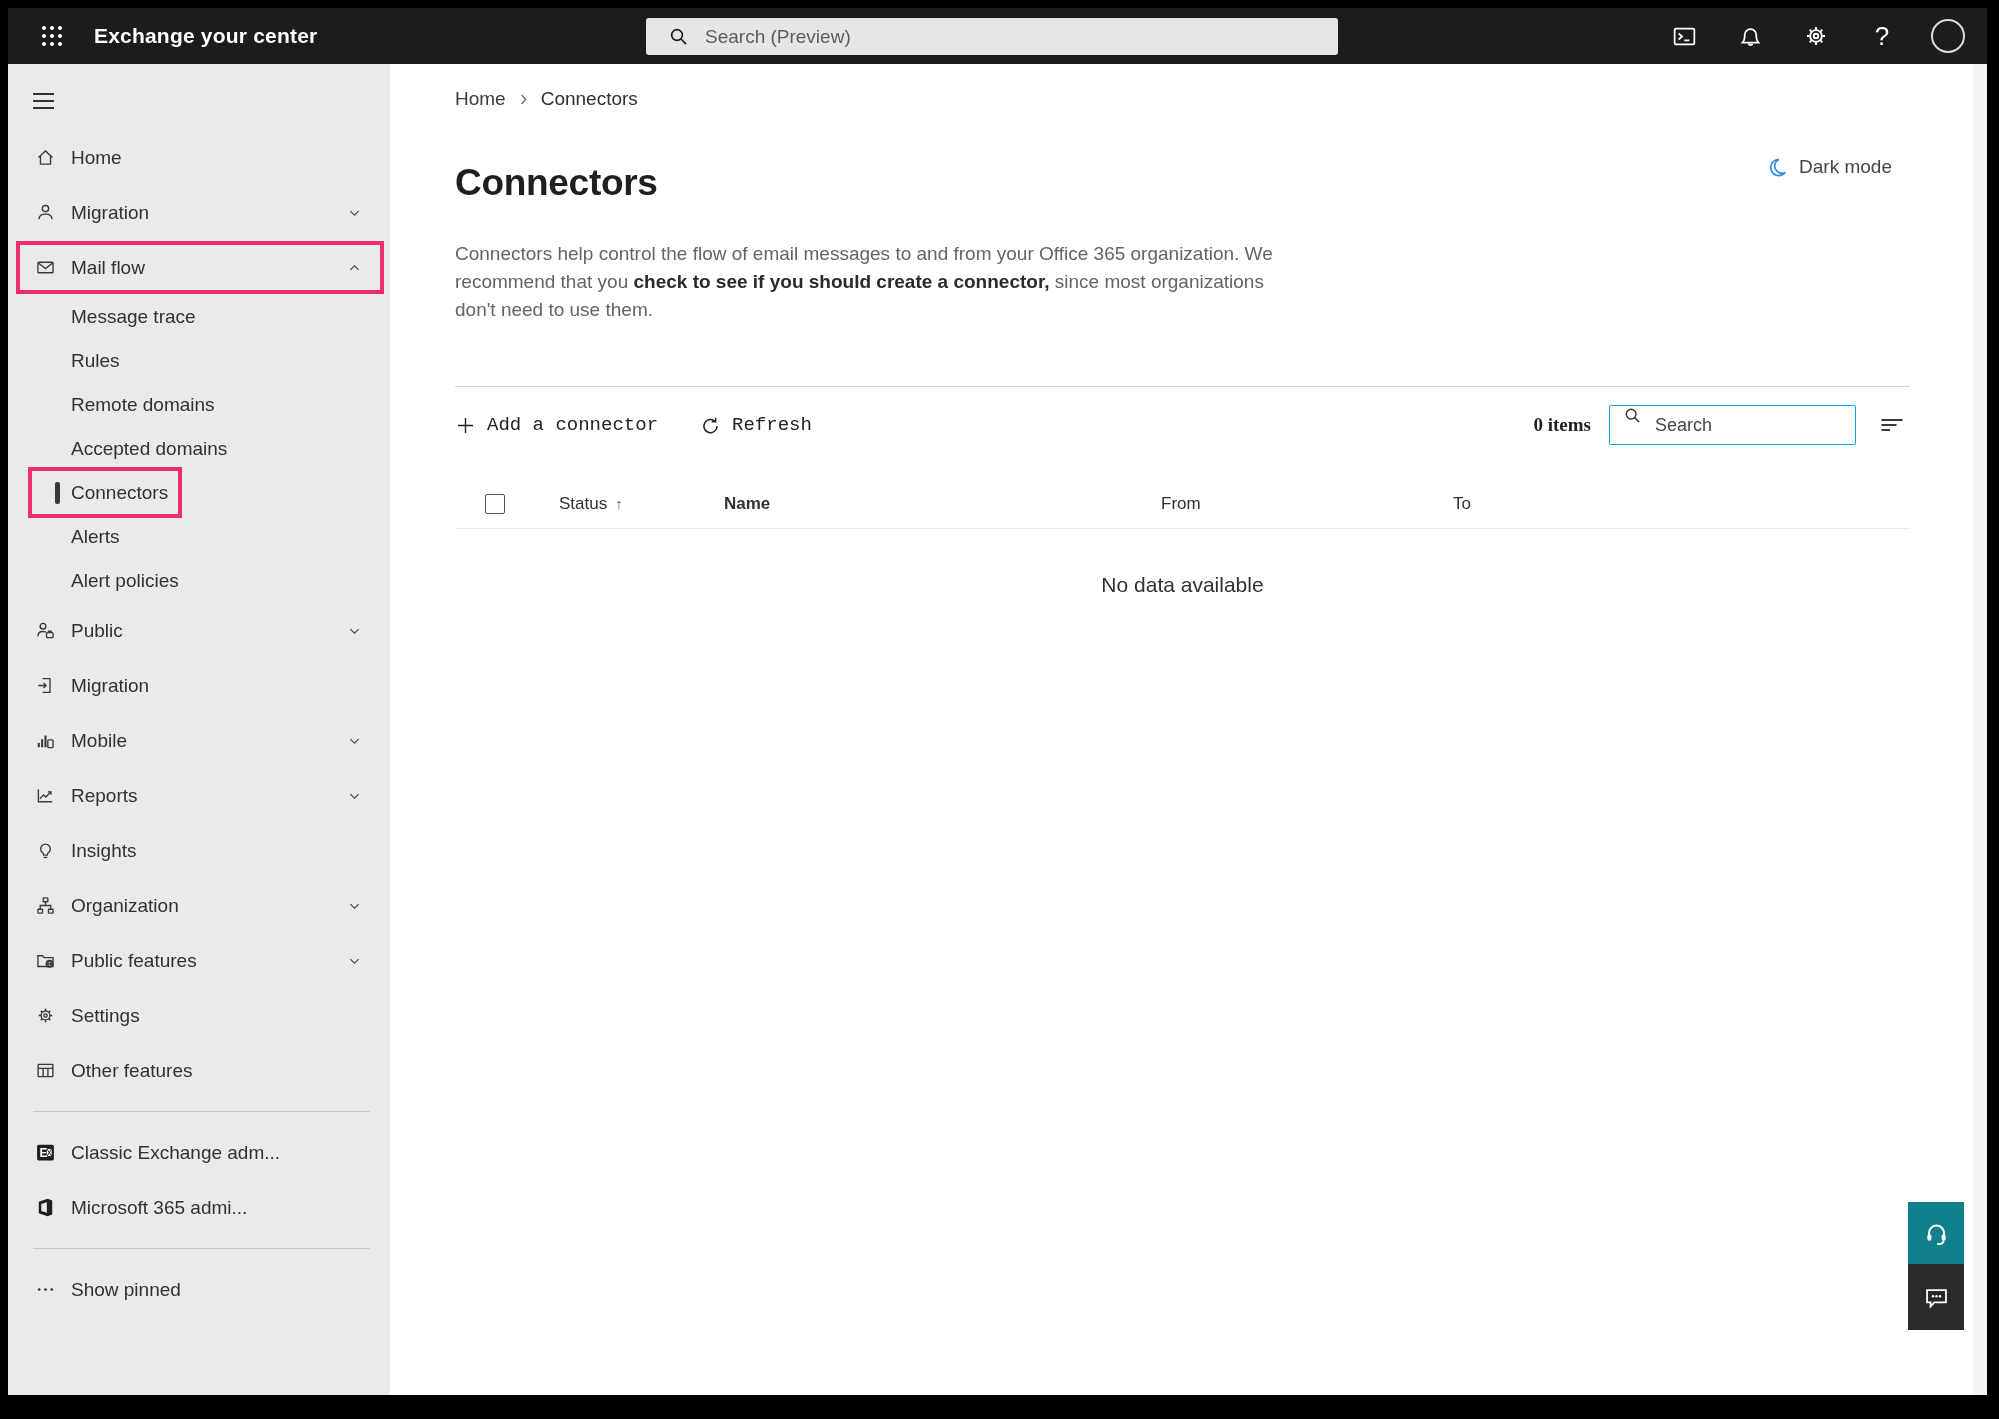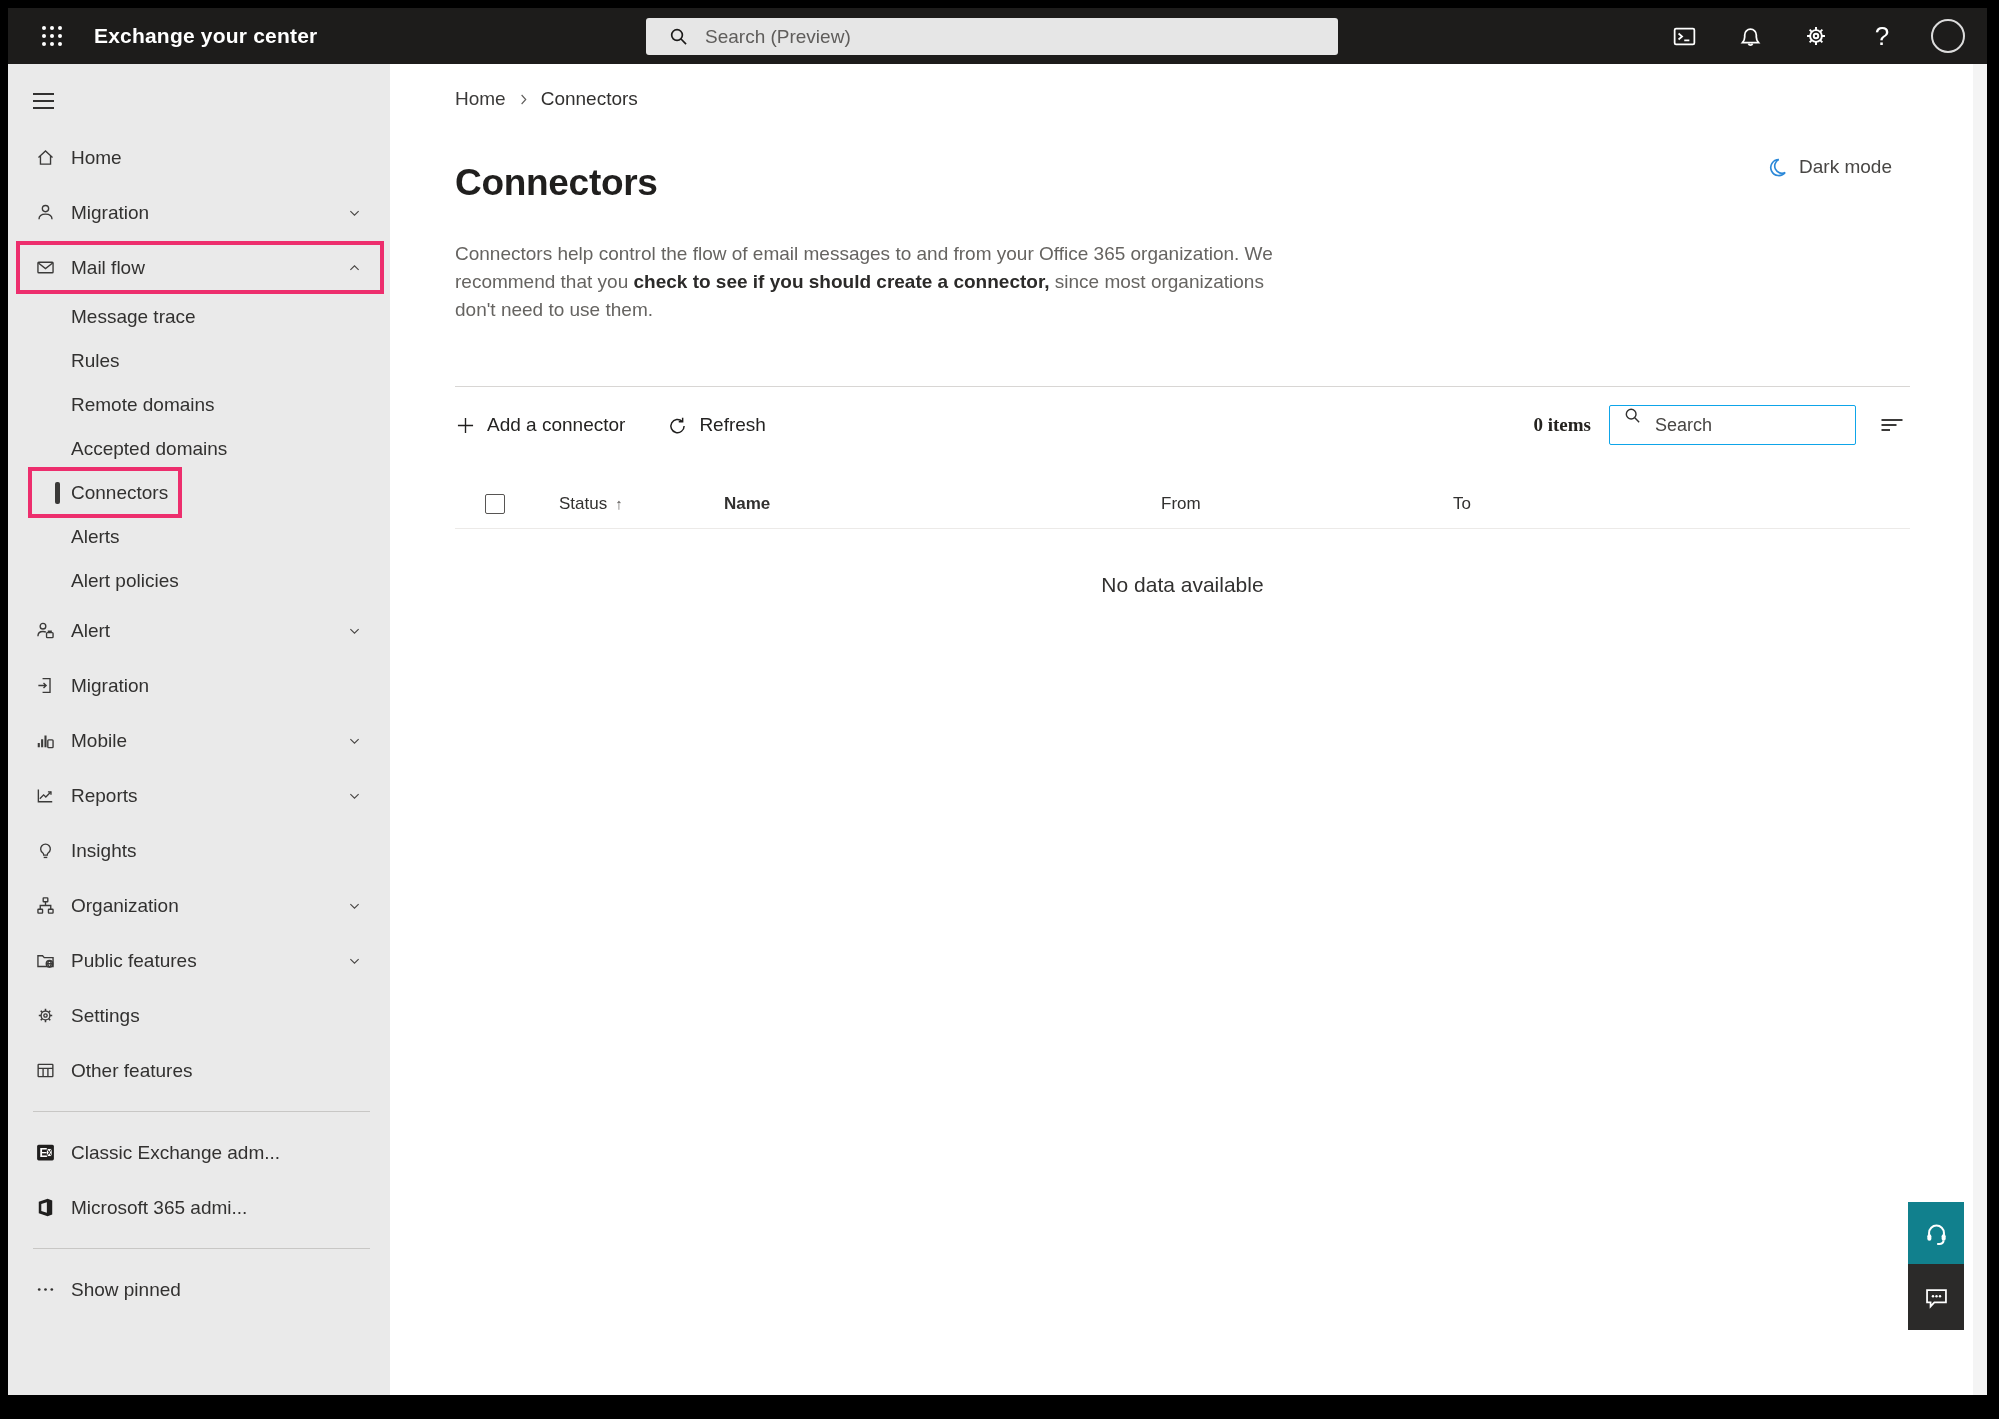--- a/index.html
+++ b/index.html
@@ -57,21 +57,21 @@
   .crumb-current{color:#323130;}
   .darkmode{position:absolute;top:92px;right:95px;display:flex;align-items:center;gap:11px;
     font-size:19px;color:#484644;cursor:pointer;}
   .page-title{margin:52px 0 0 0;font-size:37px;font-weight:700;color:#201f1e;letter-spacing:-.3px;}
   .page-desc{margin:36px 0 0 0;width:848px;font-size:19px;line-height:28px;color:#666461;}
   .desc-strong{color:#2b2a29;font-weight:600;}
   .content{width:1455px;position:relative;}
   .rule{height:1px;background:#d8d6d4;margin-top:62px;}
   .toolbar{height:76px;display:flex;align-items:center;position:relative;}
   .tool-btn{display:flex;align-items:center;gap:11px;background:none;border:none;cursor:pointer;
-    font-size:19px;color:#242322;font-family:Liberation Sans, sans-serif;padding:0;}
+    font-size:19px;color:#242322;font-family:Liberation Mono, monospace;padding:0;}
   .tool-btn + .tool-btn{margin-left:42px;}
   .toolbar-right{position:absolute;right:6px;top:50%;transform:translateY(-50%);
     display:flex;align-items:center;}
   .items-count{font-family:"Liberation Serif",serif;font-weight:700;font-size:19px;color:#24221f;
     margin-right:18px;}
   .grid-search{width:247px;height:40px;border:1px solid #0ea5e9;border-radius:2px;background:#fff;
     display:flex;padding-left:13px;}
   .grid-search input{border:none;outline:none;background:transparent;margin-left:11px;width:190px;
     font-size:18px;color:#333;font-family:"Liberation Sans",sans-serif;}
   .grid-search input::placeholder{color:#484644;opacity:1;}
@@ -230,21 +230,21 @@
 
       <div class="nav-item">
         <span class="nav-ic">
           <svg width="21" height="21" viewBox="0 0 20 20" fill="none" stroke="#3b3a39" stroke-width="1.3">
             <circle cx="7.6" cy="5.9" r="2.7"></circle>
               <path d="M2.8 15.4 c0-3 2.3-4.4 4.8-4.4 1 0 2 .2 2.8.6"></path>
             <rect x="11" y="12" width="6.2" height="4.8" rx="0.8"></rect>
               <path d="M12.8 12 v-1.3 h2.6 V12"></path>
             </svg>
         </span>
-        <span>Alert</span>
+        <span>Public</span>
         <span class="chev">
           <svg width="15" height="15" viewBox="0 0 20 20" fill="none" stroke="#484644" stroke-width="1.5">
               <path d="M4.5 7.5 L10 13 L15.5 7.5"></path>
             </svg>
         </span>
       </div>
 
       <div class="nav-item">
         <span class="nav-ic">
           <svg width="21" height="21" viewBox="0 0 20 20" fill="none" stroke="#3b3a39" stroke-width="1.3">

